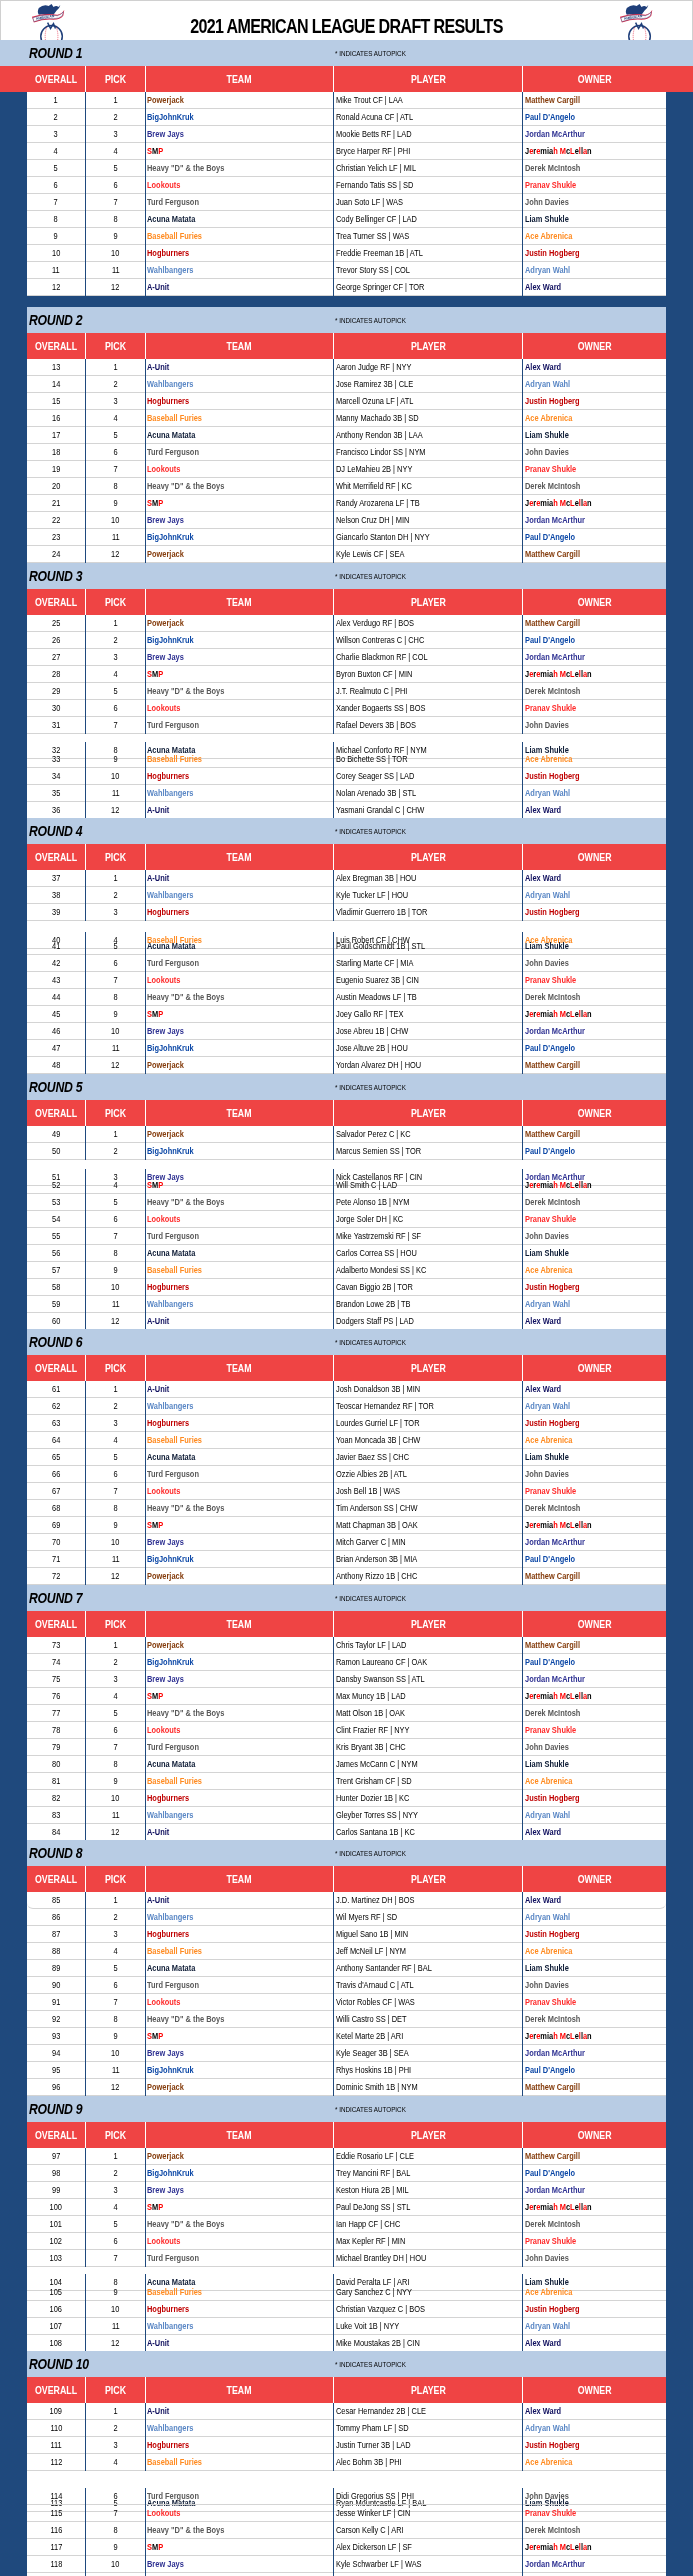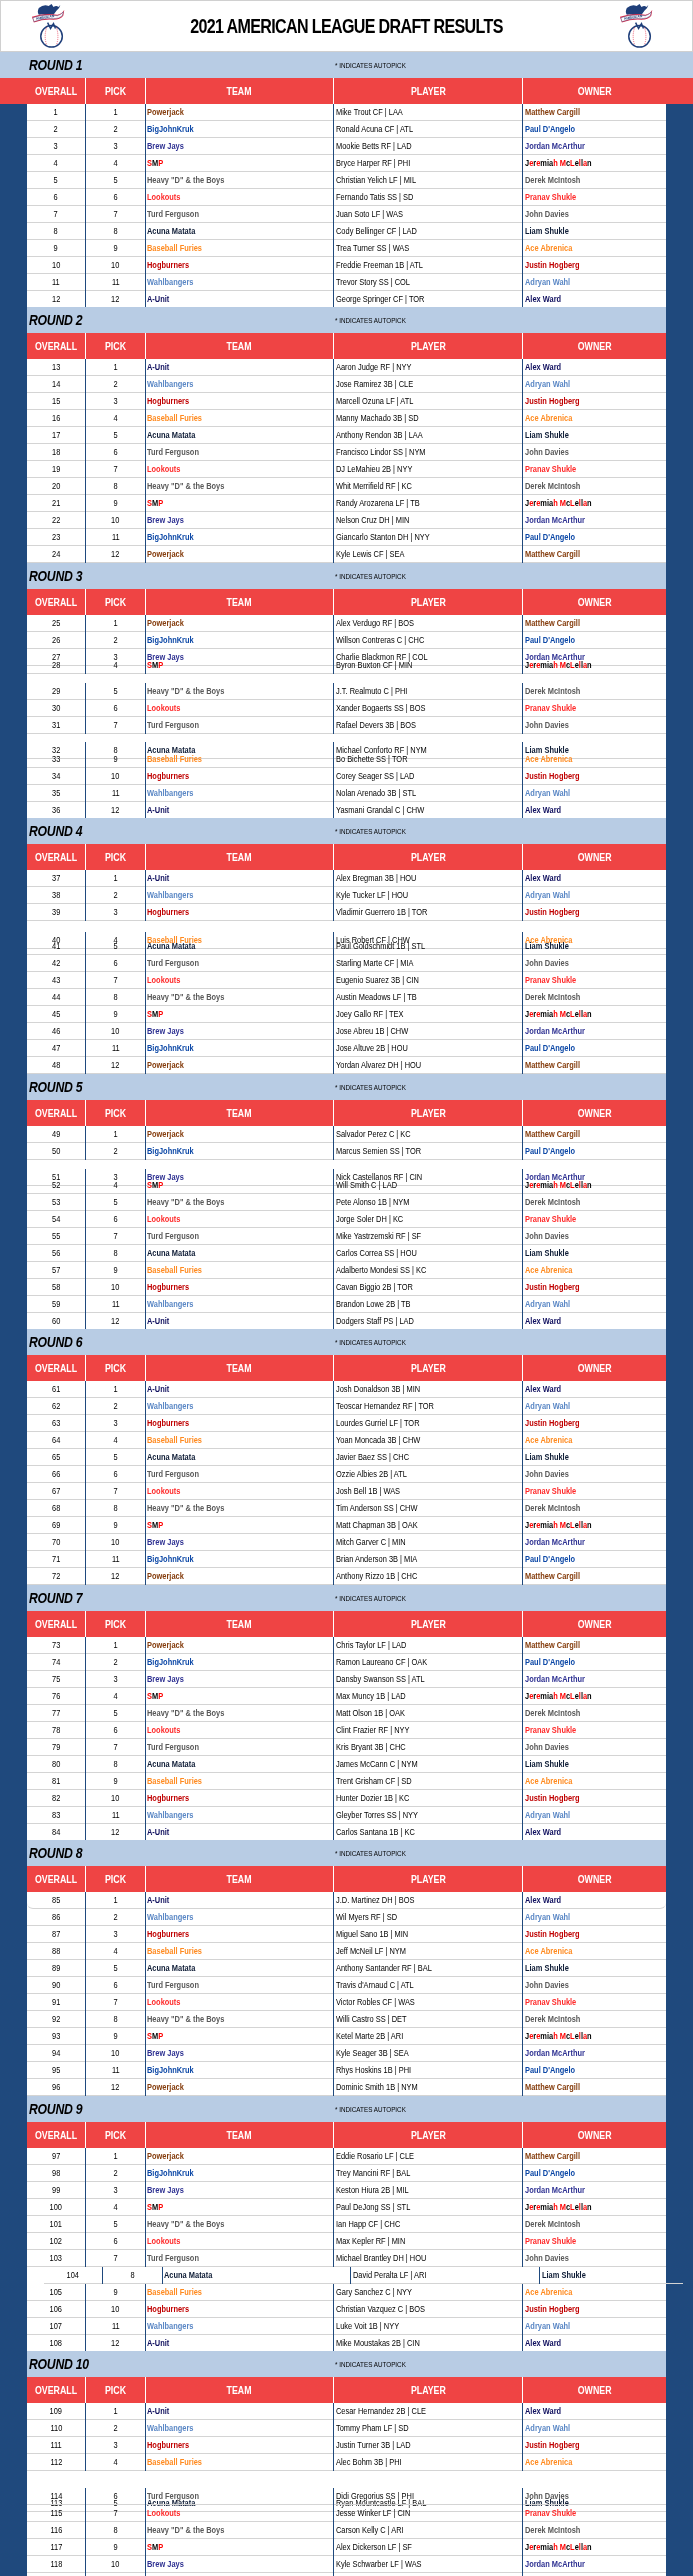--- a/index.html
+++ b/index.html
@@ -63,21 +63,21 @@
     <path d="M8 32 Q30 24 58 28 Q66 26 70 20 L68 28 Q62 34 50 34 Q30 32 10 40 Z" fill="#ffffff" stroke="#1f3f7a" stroke-width="0.8"></path>
     <text x="14" y="34" font-size="7" font-weight="bold" fill="#1f3f7a" font-family="Liberation Sans, sans-serif" transform="rotate(-8 30 32)">AMERICAN</text>
     <circle cx="46" cy="70" r="22" fill="#ffffff" stroke="#1f3f7a" stroke-width="3"></circle>
     <path d="M36 52 Q30 70 36 88" fill="none" stroke="#e8334f" stroke-width="1.5" stroke-dasharray="2 2"></path>
     <path d="M56 52 Q62 70 56 88" fill="none" stroke="#e8334f" stroke-width="1.5" stroke-dasharray="2 2"></path>
     <path d="M38 42 L44 54 L50 44 L54 54" fill="none" stroke="#1f3f7a" stroke-width="3"></path>
   </svg>
 </div>
 
 <div id="rounds-container">
-    <div class="round first" style="top: 52px;">
+    <div class="round first" style="top: 40px;">
       <div class="round-bar">
         <div class="round-title">ROUND 1</div>
         <div class="autopick-note">* INDICATES AUTOPICK</div>
       </div>
       <div class="col-header">
         <div class="cols-wrap">
           <div class="th c-overall"><span>OVERALL</span></div>
           <div class="th c-pick"><span>PICK</span></div>
           <div class="th c-team"><span>TEAM</span></div>
           <div class="th c-player"><span>PLAYER</span></div>
@@ -301,21 +301,21 @@
           <div class="cell c-player"><span class="t">Willson Contreras C | CHC</span></div>
           <div class="cell c-owner" style="color: rgb(11, 71, 166);"><span class="t">Paul D'Angelo</span></div>
         </div>
         <div class="row" style="top: 34px;">
           <div class="cell c-overall"><span class="t">27</span></div>
           <div class="cell c-pick"><span class="t">3</span></div>
           <div class="cell c-team" style="color: rgb(46, 49, 146);"><span class="t">Brew Jays</span></div>
           <div class="cell c-player"><span class="t">Charlie Blackmon RF | COL</span></div>
           <div class="cell c-owner" style="color: rgb(46, 49, 146);"><span class="t">Jordan McArthur</span></div>
         </div>
-        <div class="row" style="top: 42px;">
+        <div class="row" style="top: 51px;">
           <div class="cell c-overall"><span class="t">28</span></div>
           <div class="cell c-pick"><span class="t">4</span></div>
           <div class="cell c-team"><span class="t"><span class="mc-r">S</span><span class="mc-k">M</span><span class="mc-r">P</span></span></div>
           <div class="cell c-player"><span class="t">Byron Buxton CF | MIN</span></div>
           <div class="cell c-owner"><span class="t"><span class="mc-k">J</span><span class="mc-r">e</span><span class="mc-k">r</span><span class="mc-r">e</span><span class="mc-k">m</span><span class="mc-k">i</span><span class="mc-k">a</span><span class="mc-r">h</span><span class="mc-k"> </span><span class="mc-r">M</span><span class="mc-k">c</span><span class="mc-r">L</span><span class="mc-k">e</span><span class="mc-r">l</span><span class="mc-k">l</span><span class="mc-r">a</span><span class="mc-k">n</span></span></div>
         </div>
         <div class="row" style="top: 68px;">
           <div class="cell c-overall"><span class="t">29</span></div>
           <div class="cell c-pick"><span class="t">5</span></div>
           <div class="cell c-team" style="color: rgb(89, 89, 89);"><span class="t">Heavy "D" &amp; the Boys</span></div>
@@ -935,21 +935,21 @@
           <div class="cell c-player"><span class="t">Max Kepler RF | MIN</span></div>
           <div class="cell c-owner" style="color: rgb(255, 42, 42);"><span class="t">Pranav Shukle</span></div>
         </div>
         <div class="row" style="top: 102px;">
           <div class="cell c-overall"><span class="t">103</span></div>
           <div class="cell c-pick"><span class="t">7</span></div>
           <div class="cell c-team" style="color: rgb(89, 89, 89);"><span class="t">Turd Ferguson</span></div>
           <div class="cell c-player"><span class="t">Michael Brantley DH | HOU</span></div>
           <div class="cell c-owner" style="color: rgb(89, 89, 89);"><span class="t">John Davies</span></div>
         </div>
-        <div class="row" style="top: 119px; margin-left: 17px;">
+        <div class="row" style="top: 126px;">
           <div class="cell c-overall"><span class="t">104</span></div>
           <div class="cell c-pick"><span class="t">8</span></div>
           <div class="cell c-team" style="color: rgb(13, 27, 53);"><span class="t">Acuna Matata</span></div>
           <div class="cell c-player"><span class="t">David Peralta LF | ARI</span></div>
           <div class="cell c-owner" style="color: rgb(13, 27, 53);"><span class="t">Liam Shukle</span></div>
         </div>
         <div class="row" style="top: 136px;">
           <div class="cell c-overall"><span class="t">105</span></div>
           <div class="cell c-pick"><span class="t">9</span></div>
           <div class="cell c-team" style="color: rgb(255, 138, 31);"><span class="t">Baseball Furies</span></div>

